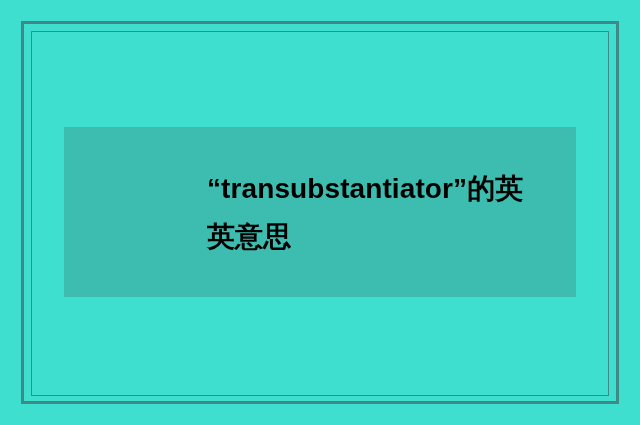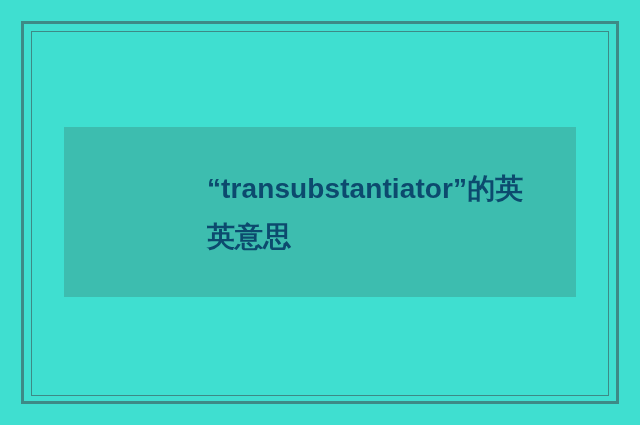--- a/index.html
+++ b/index.html
@@ -54,21 +54,21 @@
     height: 170px;
     background: #3dbdaf;
   }
 
   #headline {
     position: absolute;
     left: 143px;
     top: 38px;
     width: 340px;
     margin: 0;
-    color: #0c4a6e;
+    color: #000000;
     font-size: 28px;
     font-weight: bold;
     line-height: 48px;
     letter-spacing: 0.1px;
     text-align: left;
     white-space: pre-wrap;
     word-break: break-all;
   }
 </style>
 </head>

